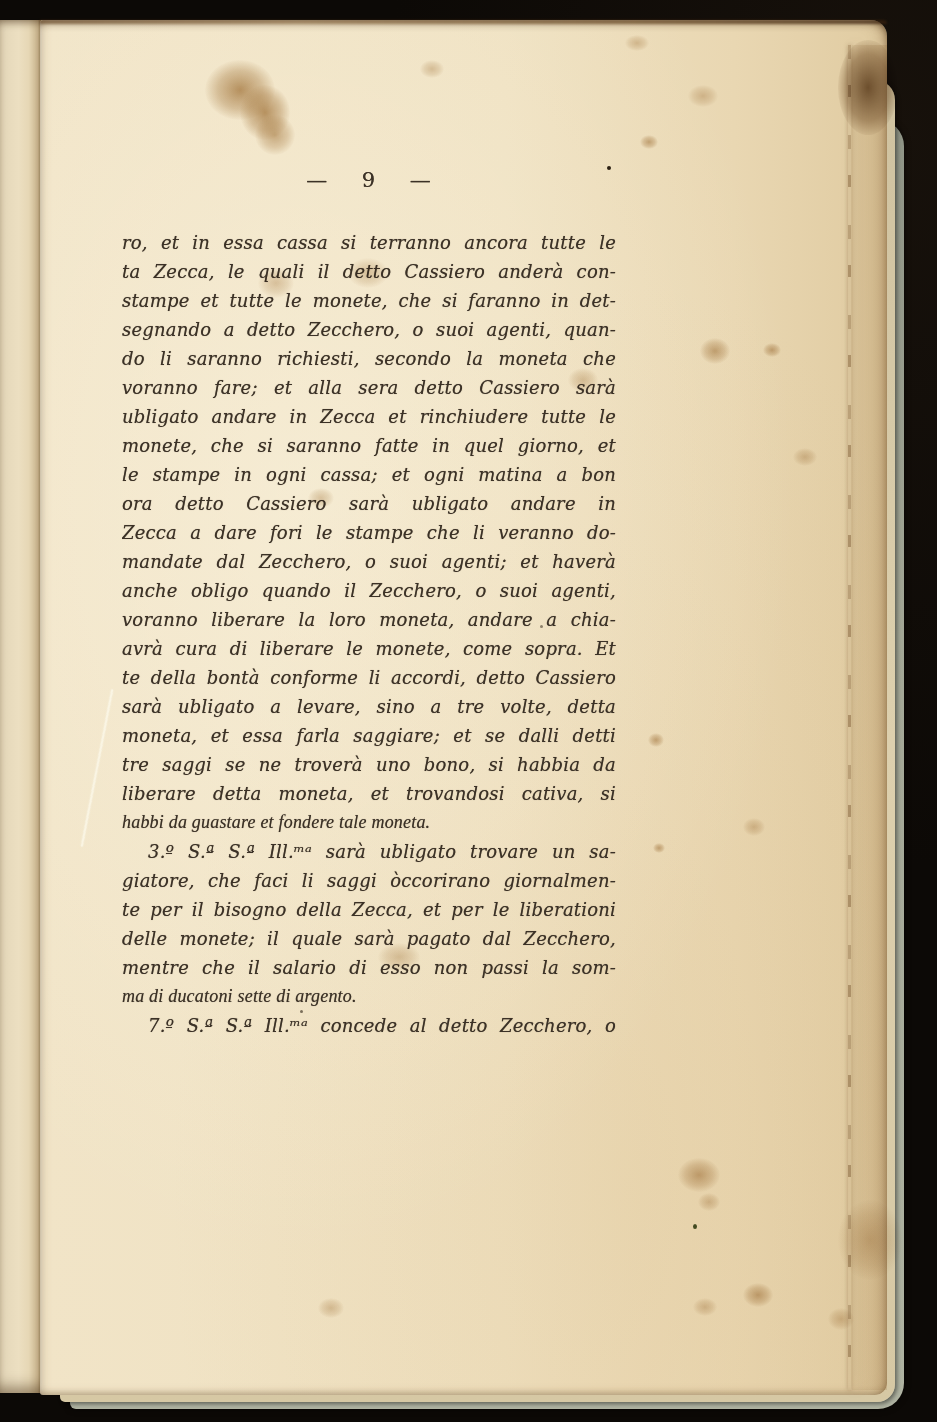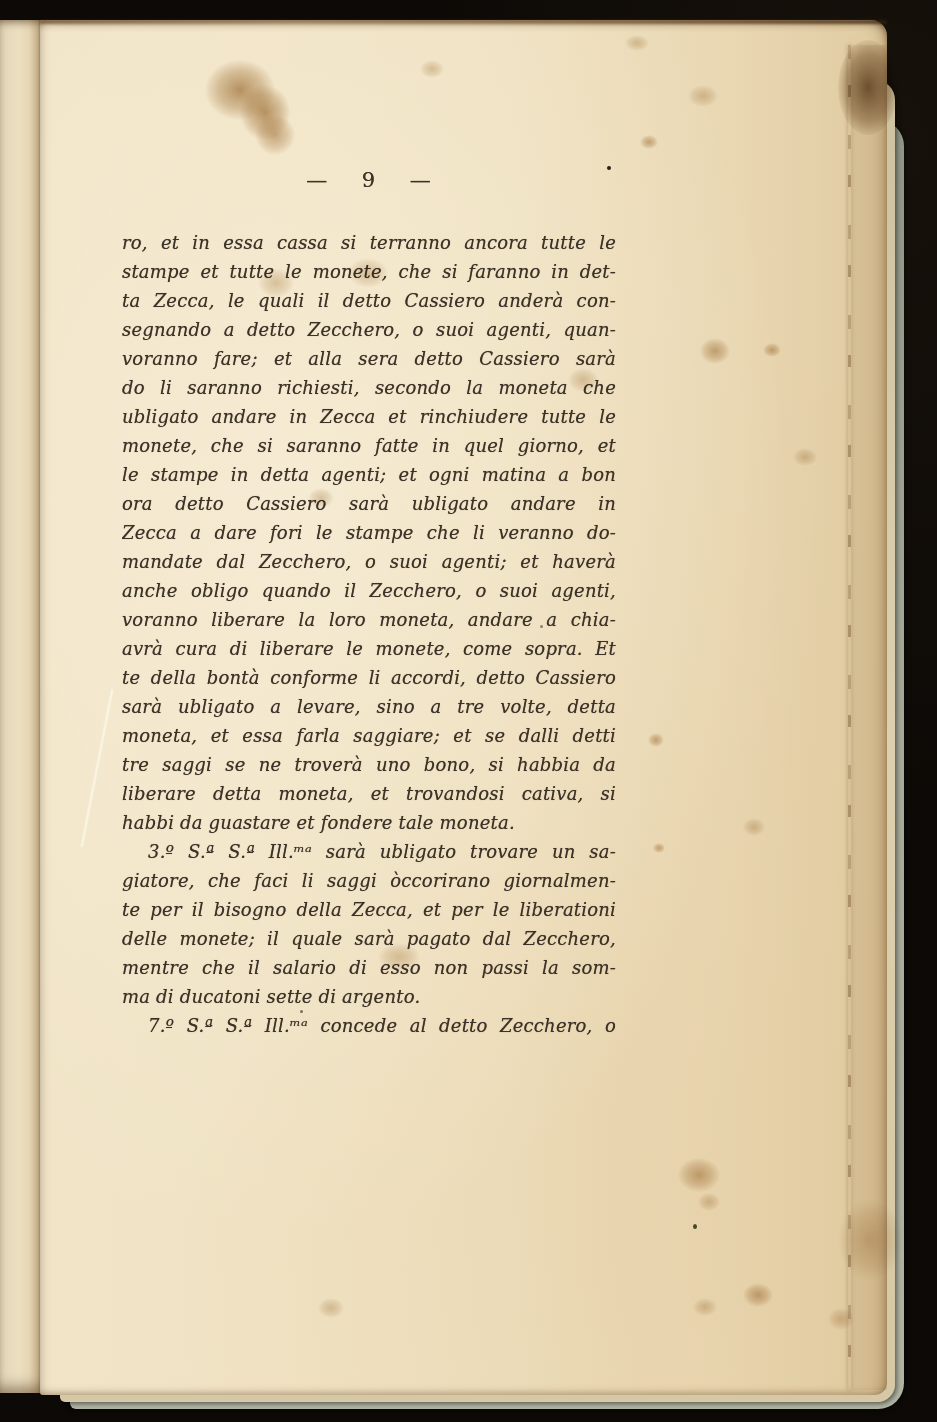--- a/index.html
+++ b/index.html
@@ -74,21 +74,21 @@
   .pheader{position:absolute;left:82px;top:148px;width:494px;height:32px;
     text-align:center;font-size:21px;color:var(--ink);
     word-spacing:26px;letter-spacing:1px;
     text-shadow:0 0 .6px rgba(59,49,38,.8);}
 
   
   .textblock{position:absolute;left:82px;top:208px;width:494px;
     font-style:italic;font-size:18px;line-height:29px;color:var(--ink);
     letter-spacing:.2px;text-shadow:0 0 .7px rgba(59,49,38,.65);}
   .line{height:29px;overflow:hidden;text-align:justify;text-align-last:justify;white-space:nowrap0;}
-  .line.noj{text-align:center;text-align-last:left;}
+  .line.noj{text-align:center;text-align-last:left;font-family:Liberation Serif, serif;}
   .line.indent{text-indent:26px;}
 
   
   .stains{position:absolute;left:0;top:0;width:937px;height:1422px;
     pointer-events:none;mix-blend-mode:multiply;}
   .fox{position:absolute;border-radius:50%;
     background:radial-gradient(ellipse at center, rgba(165,121,63,.75) 0%, rgba(165,121,63,.35) 45%, rgba(165,121,63,0) 72%);}
   .fox.faint{opacity:.45;}
   .fox.med{opacity:.7;}
   .fox.strong{opacity:.95;}
@@ -142,28 +142,28 @@
     <div class="edge-tone"></div>
     <div class="scratch"></div>
 
     <div class="pheader">
       <span>— 9 —</span>
     </div>
 
     <div class="textblock">
 
     <div class="line">ro, et in essa cassa si terranno ancora tutte le</div>
+        <div class="line">ta Zecca, le quali il detto Cassiero anderà con-</div>
         <div class="line">stampe et tutte le monete, che si faranno in det-</div>
-        <div class="line">ta Zecca, le quali il detto Cassiero anderà con-</div>
         <div class="line">segnando a detto Zecchero, o suoi agenti, quan-</div>
+        <div class="line">do li saranno richiesti, secondo la moneta che</div>
         <div class="line">voranno fare; et alla sera detto Cassiero sarà</div>
-        <div class="line">do li saranno richiesti, secondo la moneta che</div>
         <div class="line">ubligato andare in Zecca et rinchiudere tutte le</div>
         <div class="line">monete, che si saranno fatte in quel giorno, et</div>
-        <div class="line">le stampe in detta agenti; et ogni matina a bon</div>
+        <div class="line">le stampe in ogni cassa; et ogni matina a bon</div>
         <div class="line">ora detto Cassiero sarà ubligato andare in</div>
         <div class="line">Zecca a dare fori le stampe che li veranno do-</div>
         <div class="line">mandate dal Zecchero, o suoi agenti; et haverà</div>
         <div class="line">anche obligo quando il Zecchero, o suoi agenti,</div>
         <div class="line">voranno liberare la loro moneta, andare a chia-</div>
         <div class="line">avrà cura di liberare le monete, come sopra. Et</div>
         <div class="line">te della bontà conforme li accordi, detto Cassiero</div>
         <div class="line">sarà ubligato a levare, sino a tre volte, detta</div>
         <div class="line">moneta, et essa farla saggiare; et se dalli detti</div>
         <div class="line">tre saggi se ne troverà uno bono, si habbia da</div>

